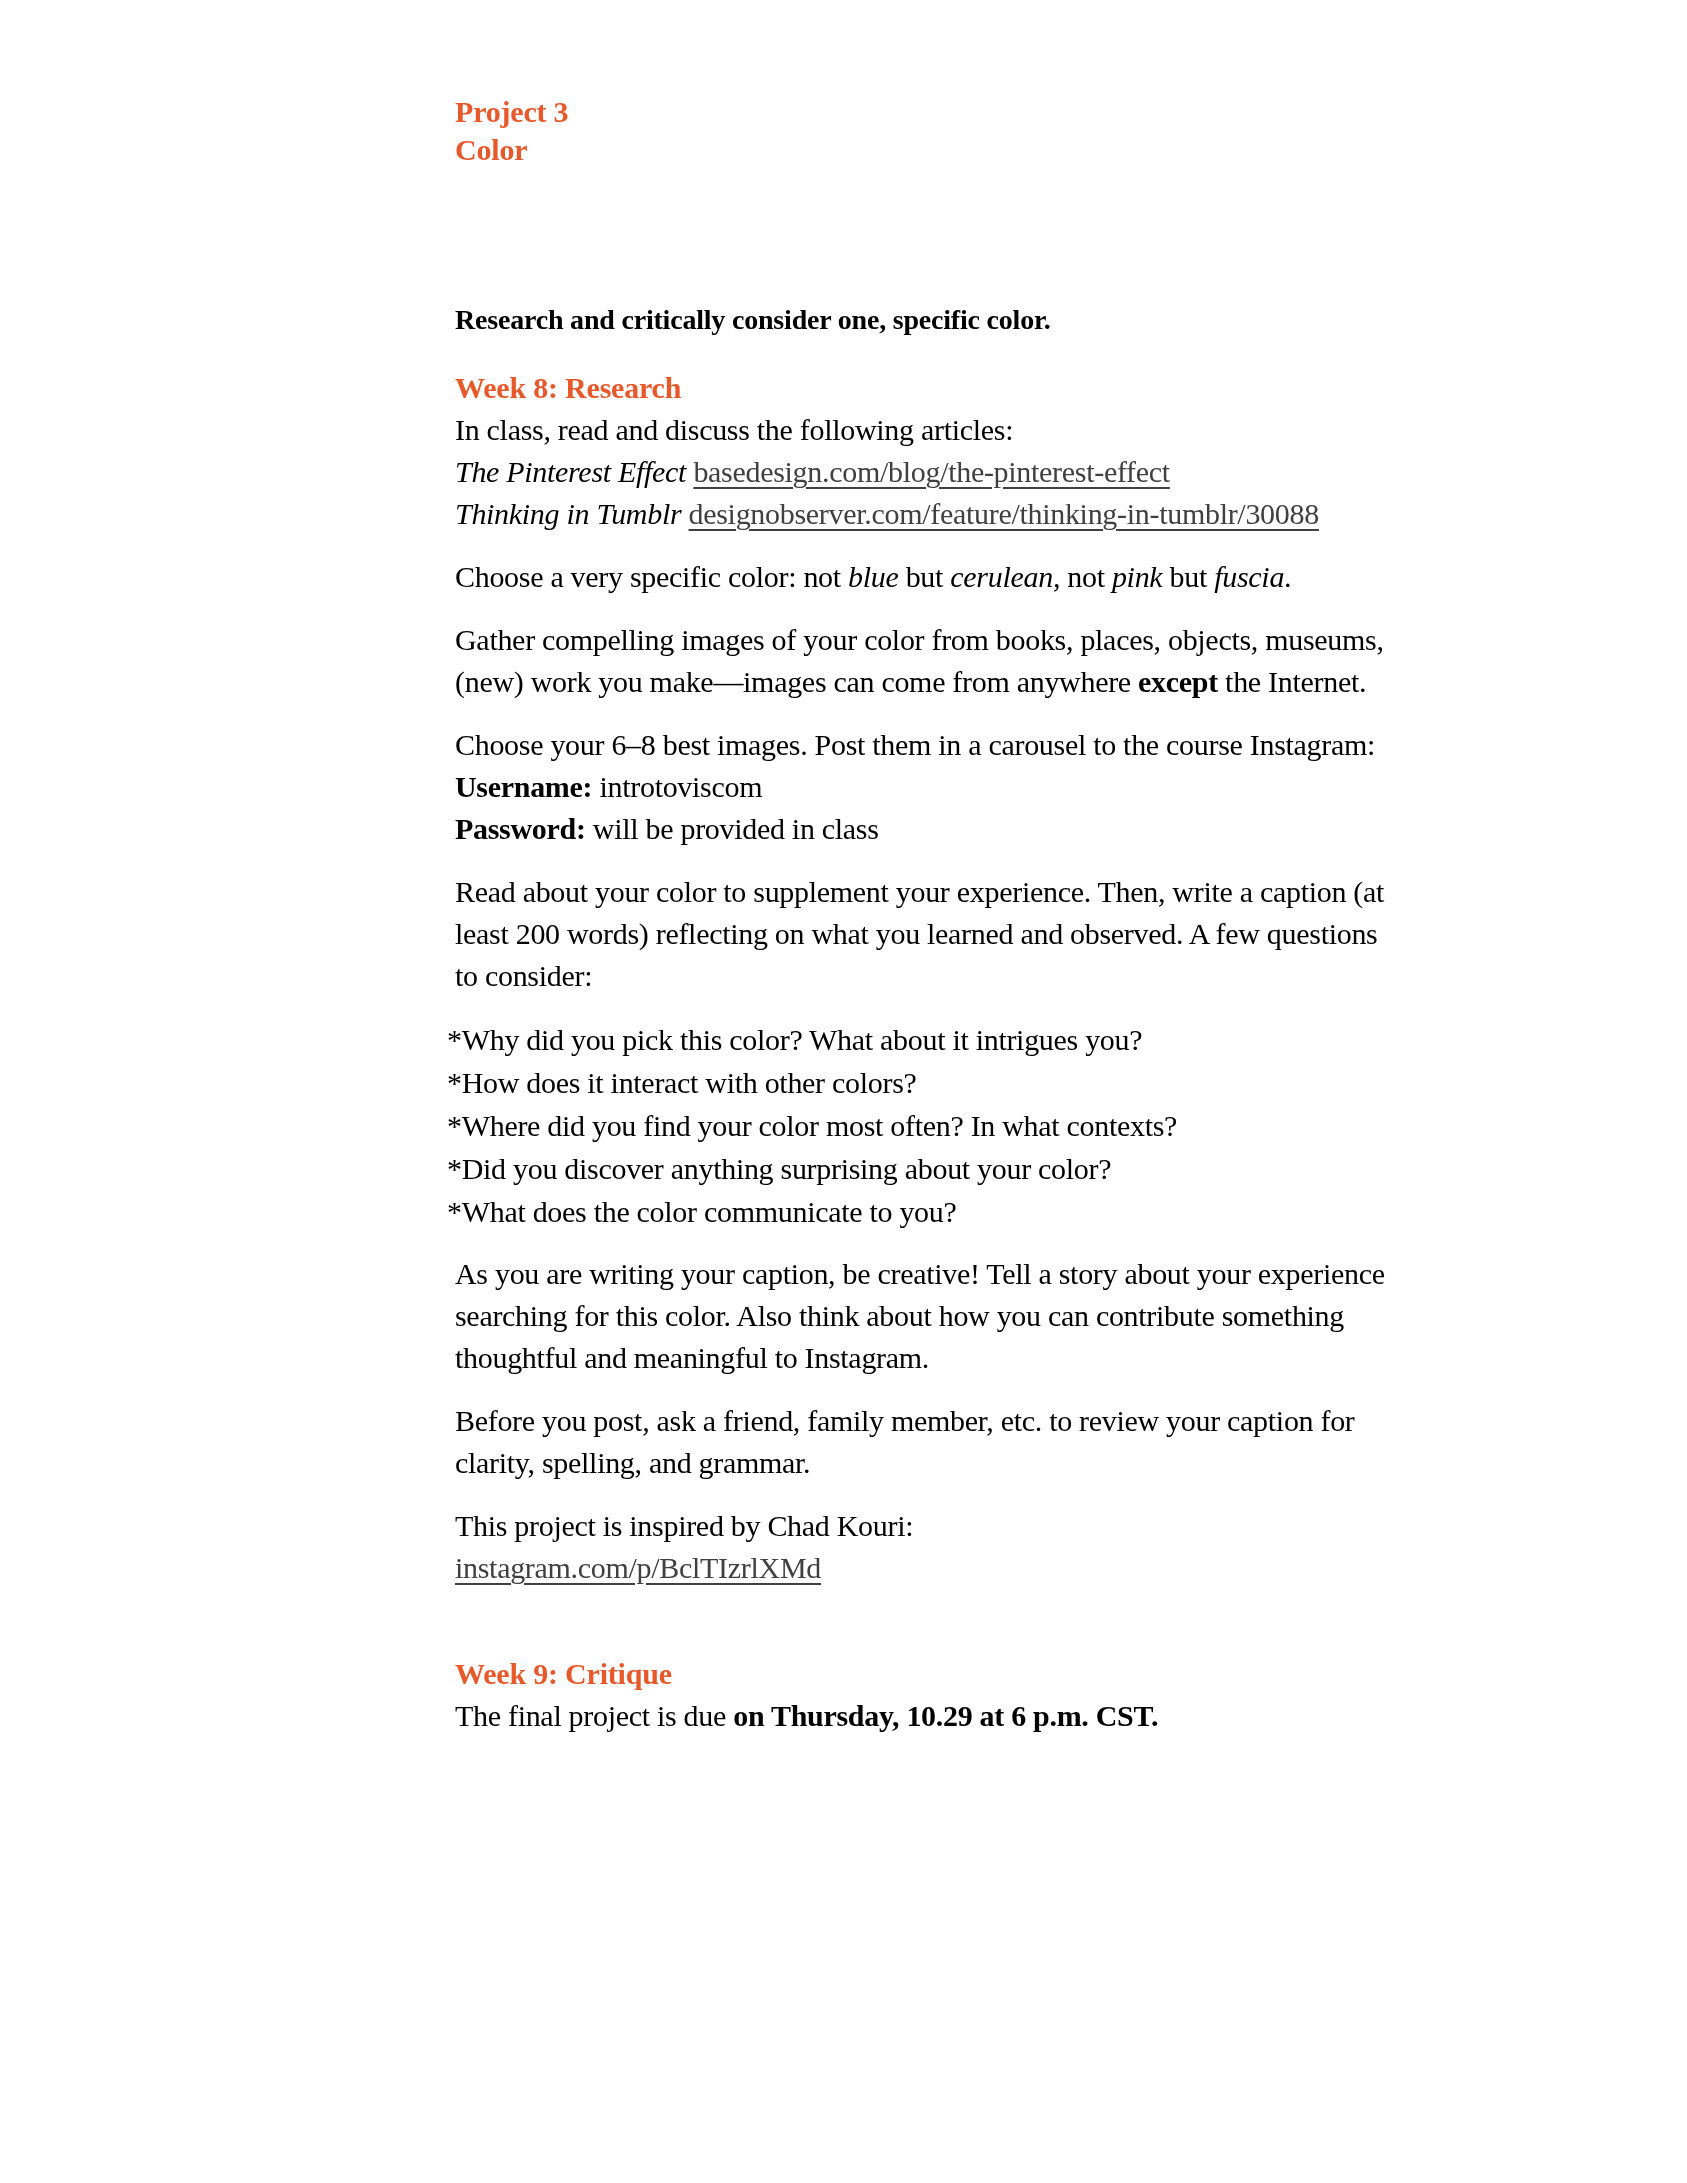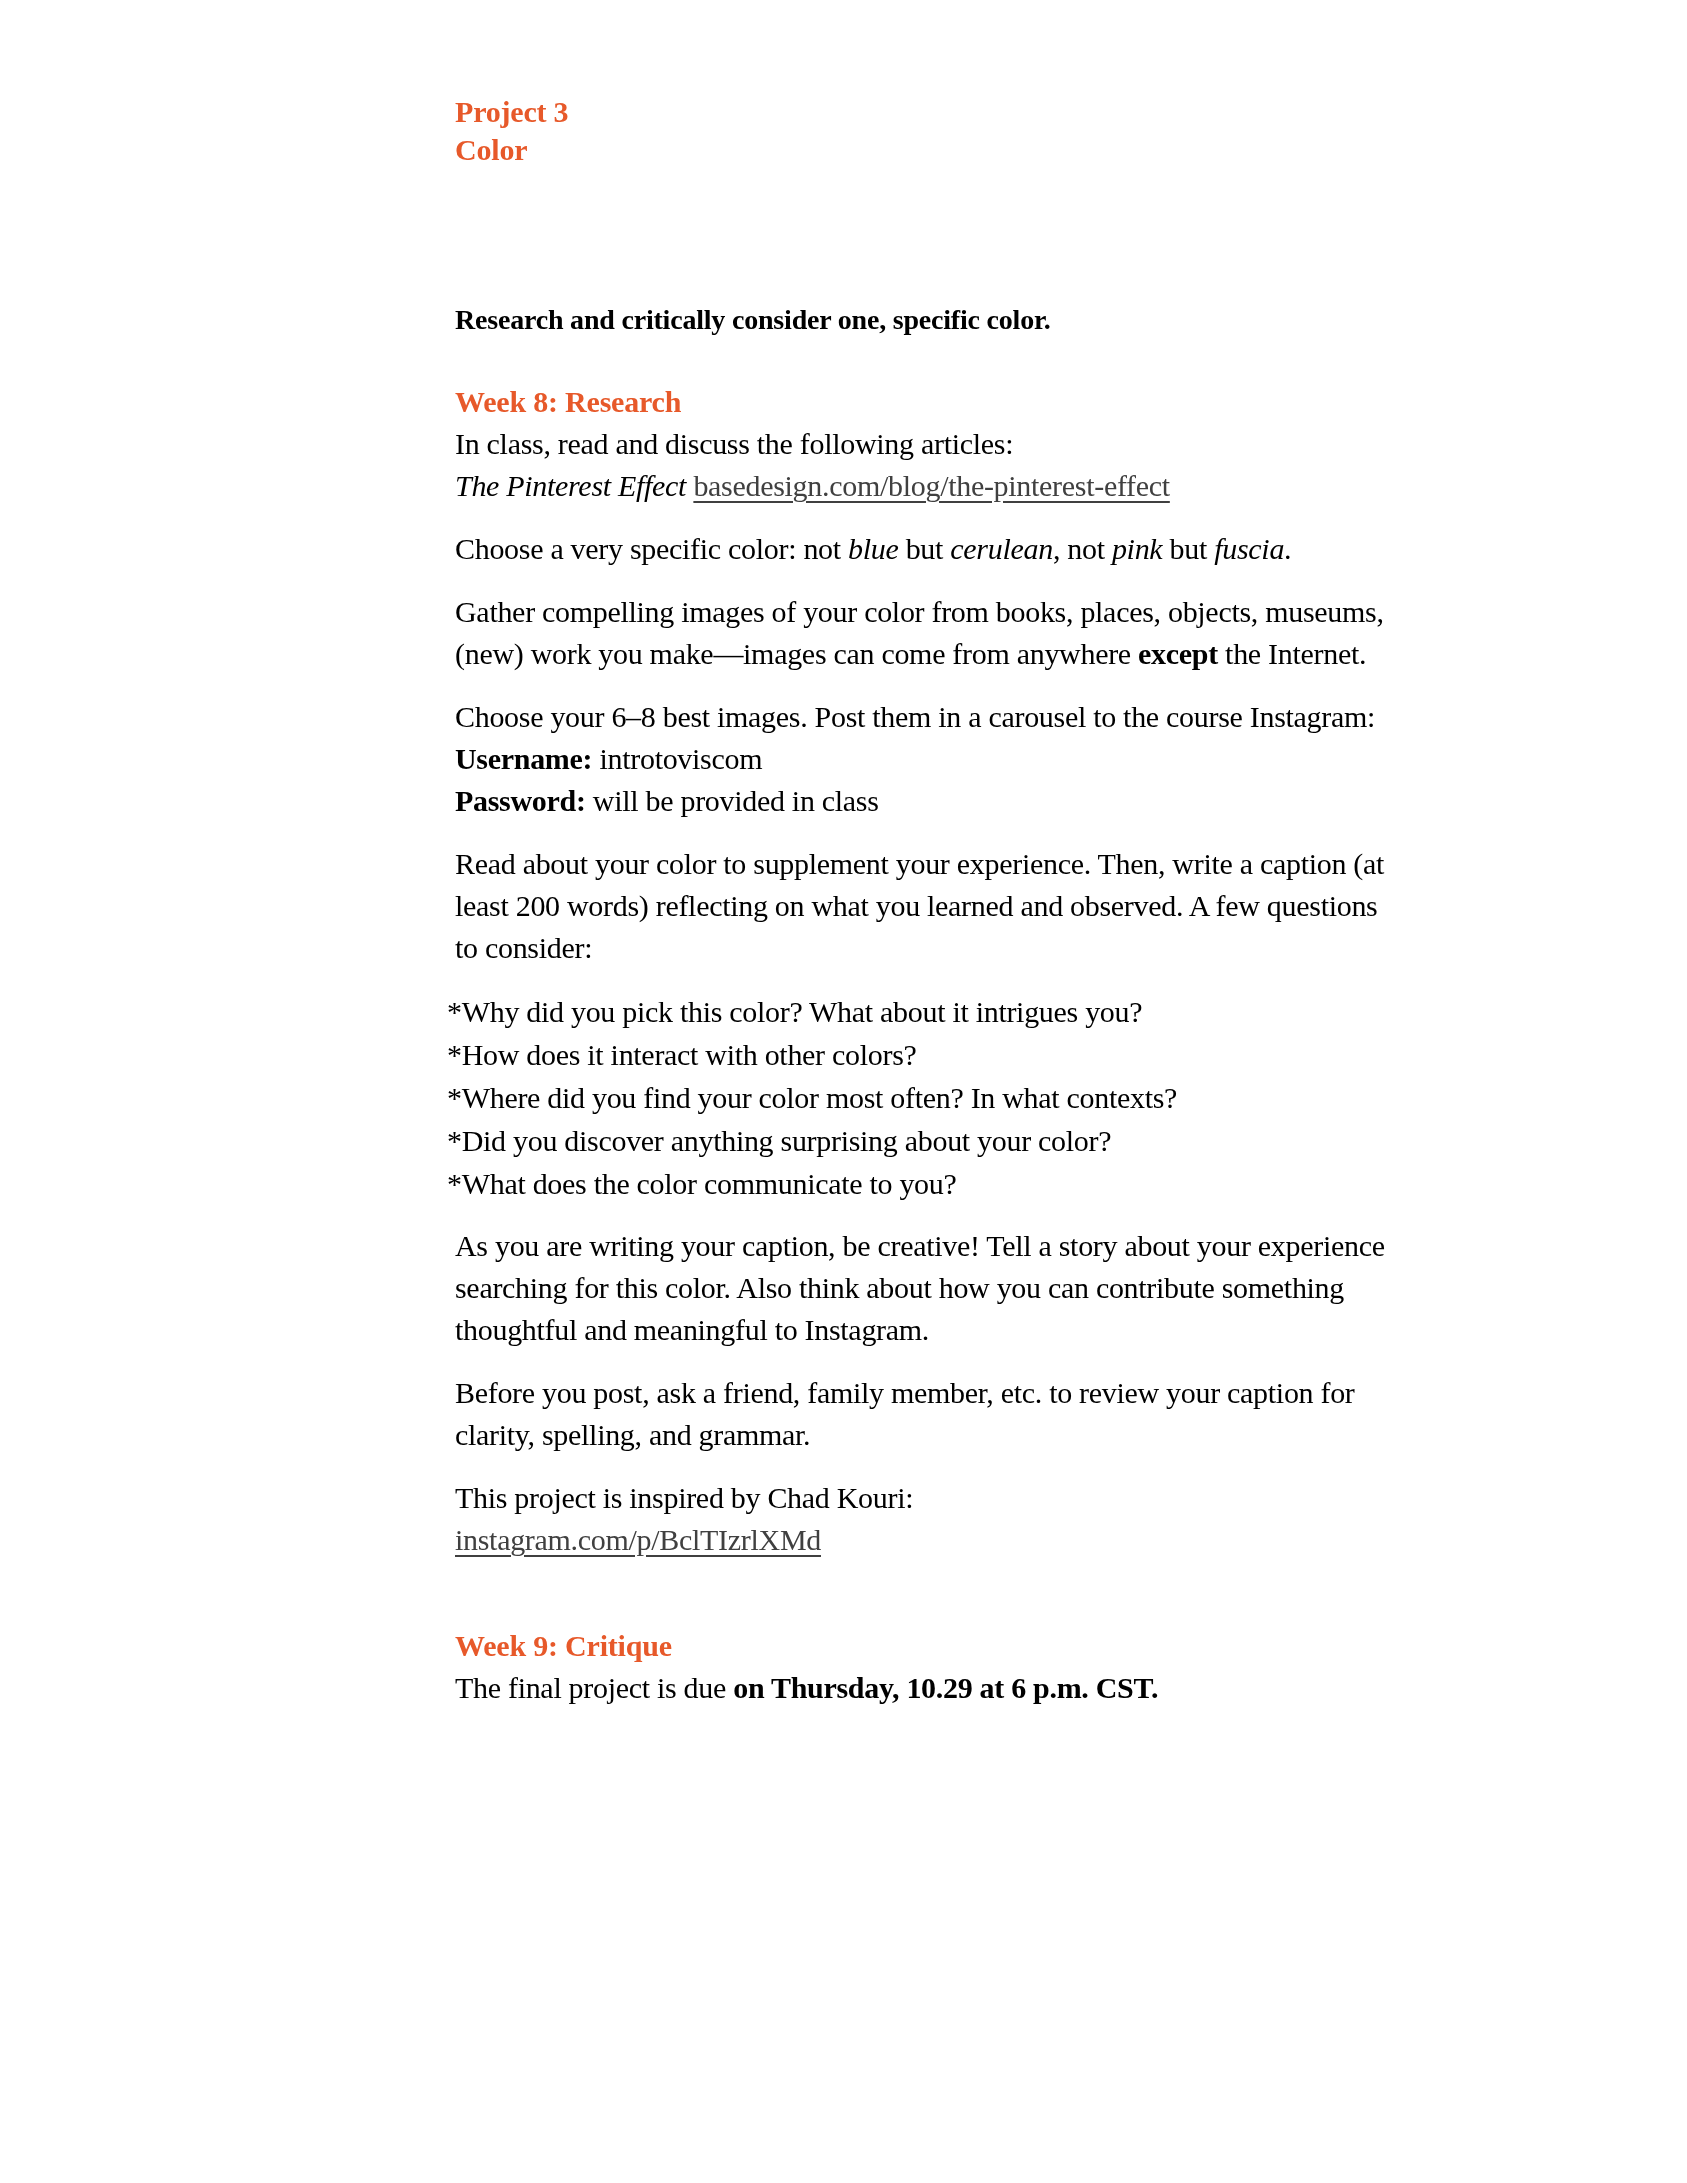--- a/index.html
+++ b/index.html
@@ -29,21 +29,21 @@
   }
   .brief {
     margin: 130px 0 0 0;
     font-weight: bold;
     font-size: 28px;
     line-height: 42px;
     letter-spacing: -0.2px;
     white-space: nowrap;
   }
   .week-heading {
-    margin: 40px 0 0 0;
+    margin: 26px 0 0 0;
     color: var(--accent, #e7592a);
     font-weight: bold;
     font-size: 30px;
     line-height: 42px;
     letter-spacing: -0.2px;
     white-space: nowrap;
   }
   .week-heading.week9 {
     margin-top: 64px;
   }
@@ -87,20 +87,21 @@
     <div>Color</div>
   </header>
 
   <p class="brief">Research and critically consider one, specific color.</p>
 
   <h2 class="week-heading">Week 8: Research</h2>
 
   <div class="para first-after-heading">
     <span class="line">In class, read and discuss the following articles:</span>
     <span class="line"><em>The Pinterest Effect</em> <a class="doc-link">basedesign.com/blog/the-pinterest-effect</a></span>
+    <span class="line"><em>Thinking in Tumblr</em> <a class="doc-link">designobserver.com/feature/thinking-in-tumblr/30088</a></span>
   </div>
 
   <p class="para"><span>Choose a very specific color: not </span><em>blue</em><span> but </span><em>cerulean</em><span>, not </span><em>pink</em><span> but </span><em>fuscia</em><span>.</span></p>
 
   <div class="para">
     <span class="line">Gather compelling images of your color from books, places, objects, museums,</span>
     <span class="line"><span>(new) work you make—images can come from anywhere </span><strong>except</strong><span> the Internet.</span></span>
   </div>
 
   <div class="para">

